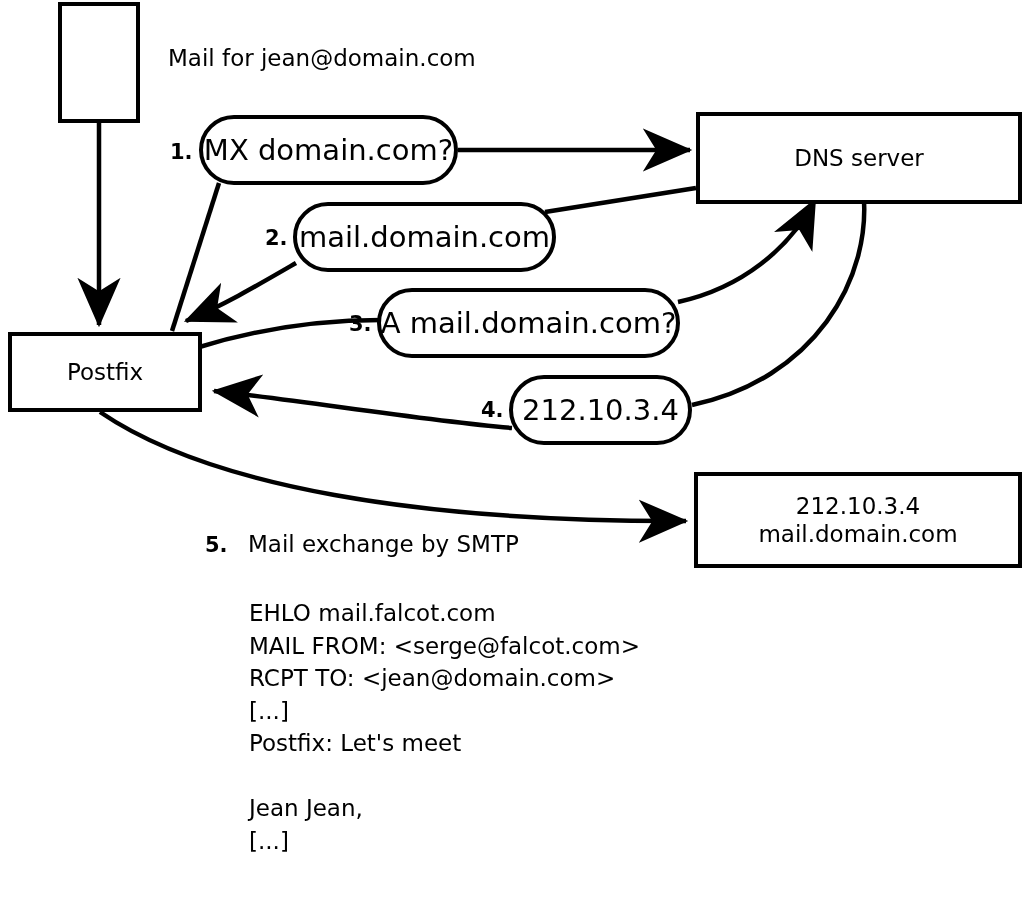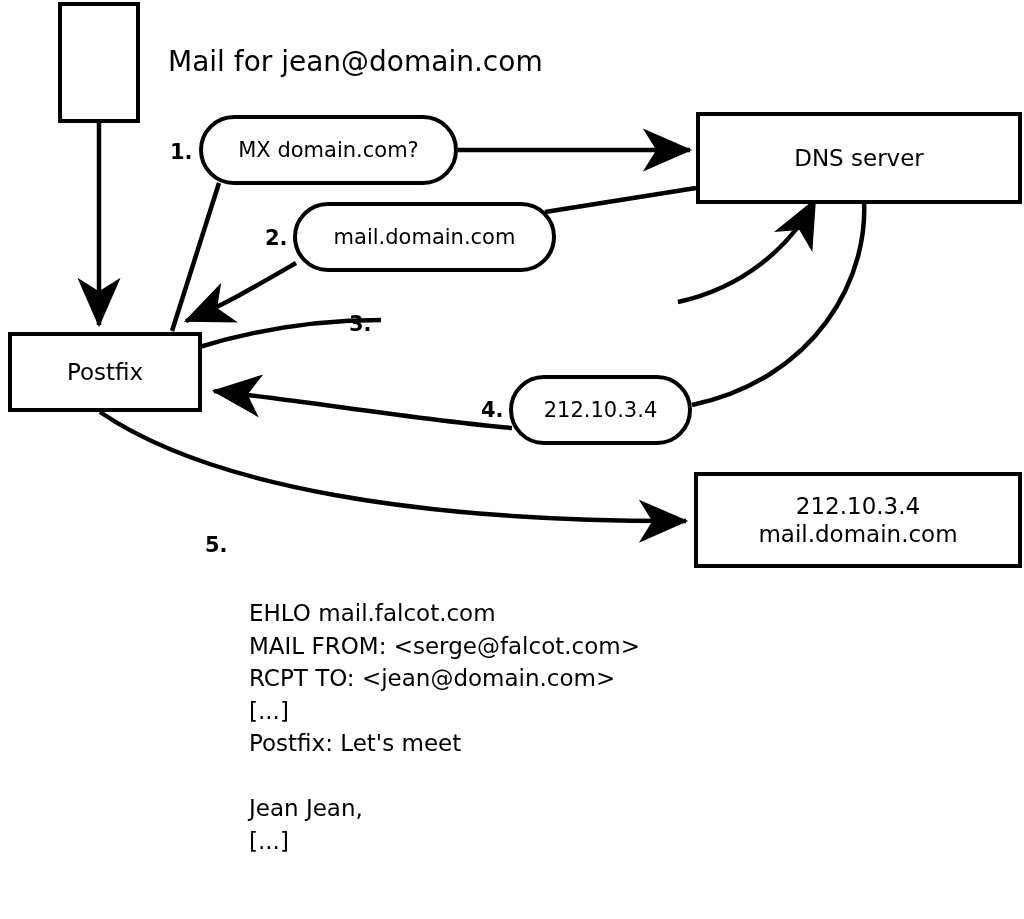--- a/index.html
+++ b/index.html
@@ -41,33 +41,33 @@
   }
   .bubble {
     position: absolute;
     background: #ffffff;
     border: 4px solid #000000;
     box-sizing: border-box;
     border-radius: 999px;
     display: flex;
     align-items: center;
     justify-content: center;
-    font-size: 21px;
+    font-size: 29px;
     z-index: 6;
     white-space: nowrap;
   }
   .step-num {
     position: absolute;
     font-size: 21px;
     font-weight: bold;
     z-index: 7;
   }
   .plain-text {
     position: absolute;
-    font-size: 28px;
+    font-size: 23px;
     white-space: pre;
     z-index: 4;
   }
   .script-block {
     position: absolute;
     font-size: 23px;
     line-height: 32.5px;
     white-space: pre;
     z-index: 4;
   }
@@ -126,20 +126,22 @@
 
   <div class="step-num" style="left:170px; top:140px;">1.</div>
   <div class="step-num" style="left:265px; top:226px;">2.</div>
   <div class="step-num" style="left:349px; top:312px;">3.</div>
   <div class="step-num" style="left:481px; top:398px;">4.</div>
 
   <div class="bubble" style="left:199px; top:115px; width:259px; height:70px;">MX domain.com?</div>
 
   <div class="bubble" style="left:293px; top:202px; width:263px; height:70px;">mail.domain.com</div>
 
+  <div class="bubble" style="left:377px; top:288px; width:303px; height:70px;">A mail.domain.com?</div>
 
   <div class="bubble" style="left:509px; top:375px; width:183px; height:70px;">212.10.3.4</div>
 
   <div class="step-num" style="left:205px; top:533px;">5.</div>
+  <div class="step5-label" style="left:248px; top:531px;">Mail exchange by SMTP</div>
 
   <div class="script-block" style="left:249px; top:597px;"><div>EHLO mail.falcot.com</div><div>MAIL FROM: &lt;serge@falcot.com&gt;</div><div>RCPT TO: &lt;jean@domain.com&gt;</div><div>[...]</div><div>Postfix: Let's meet</div><div>&nbsp;</div><div>Jean Jean,</div><div>[...]</div><div>&nbsp;</div></div>
 
 </div>
 
 </body></html>

